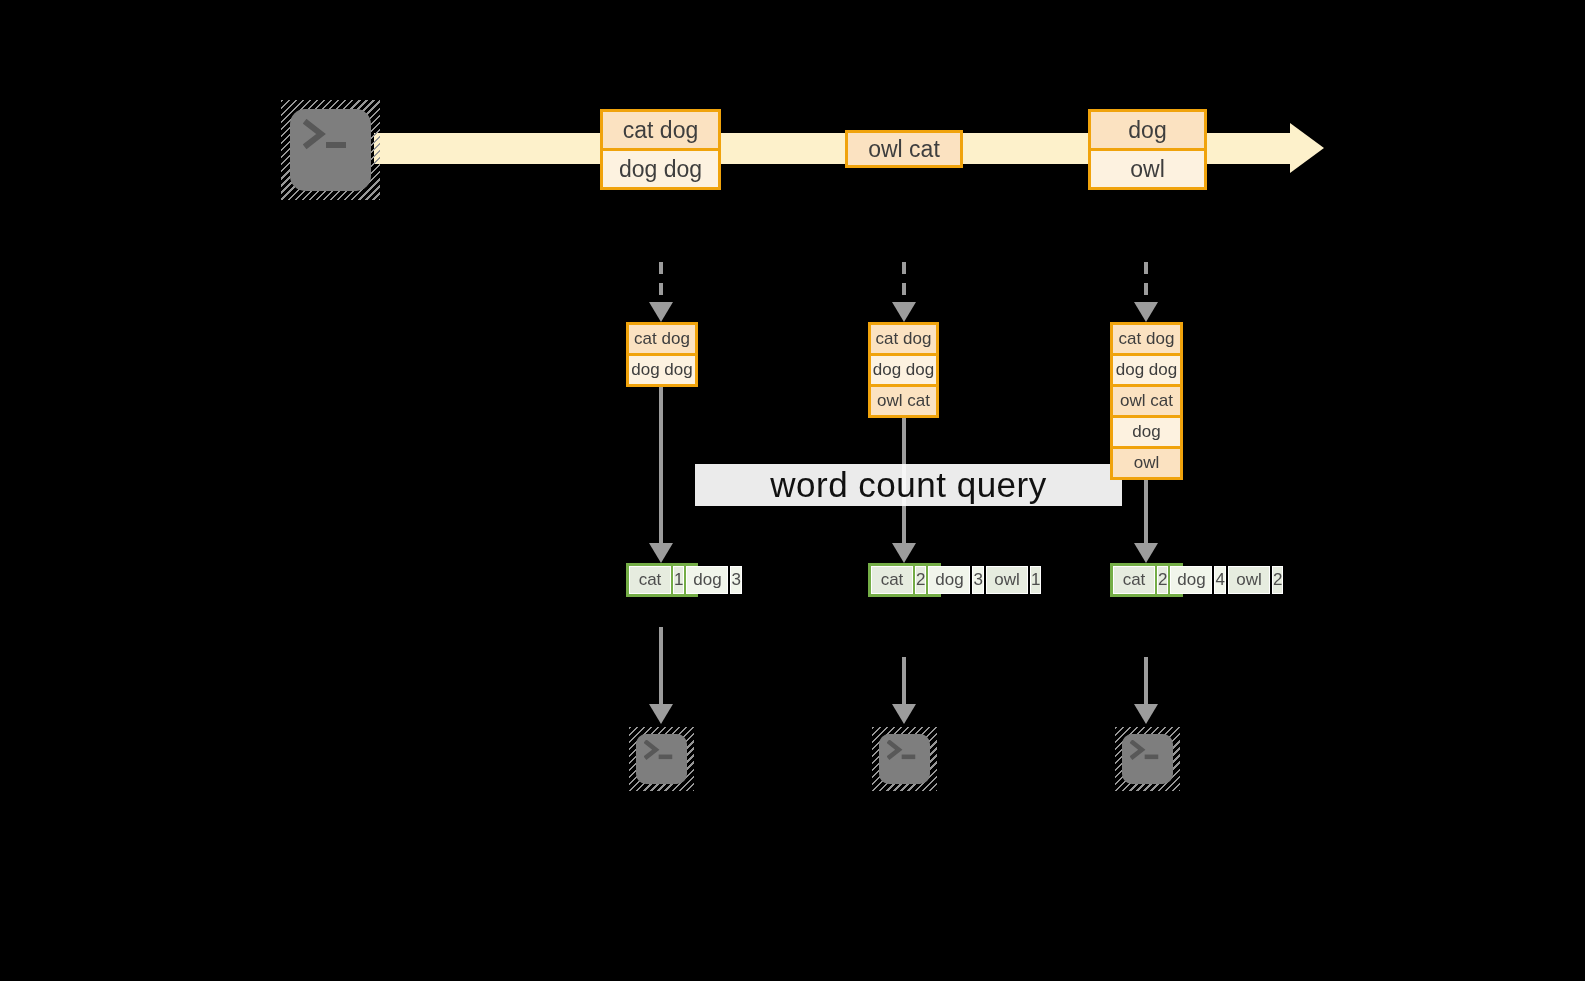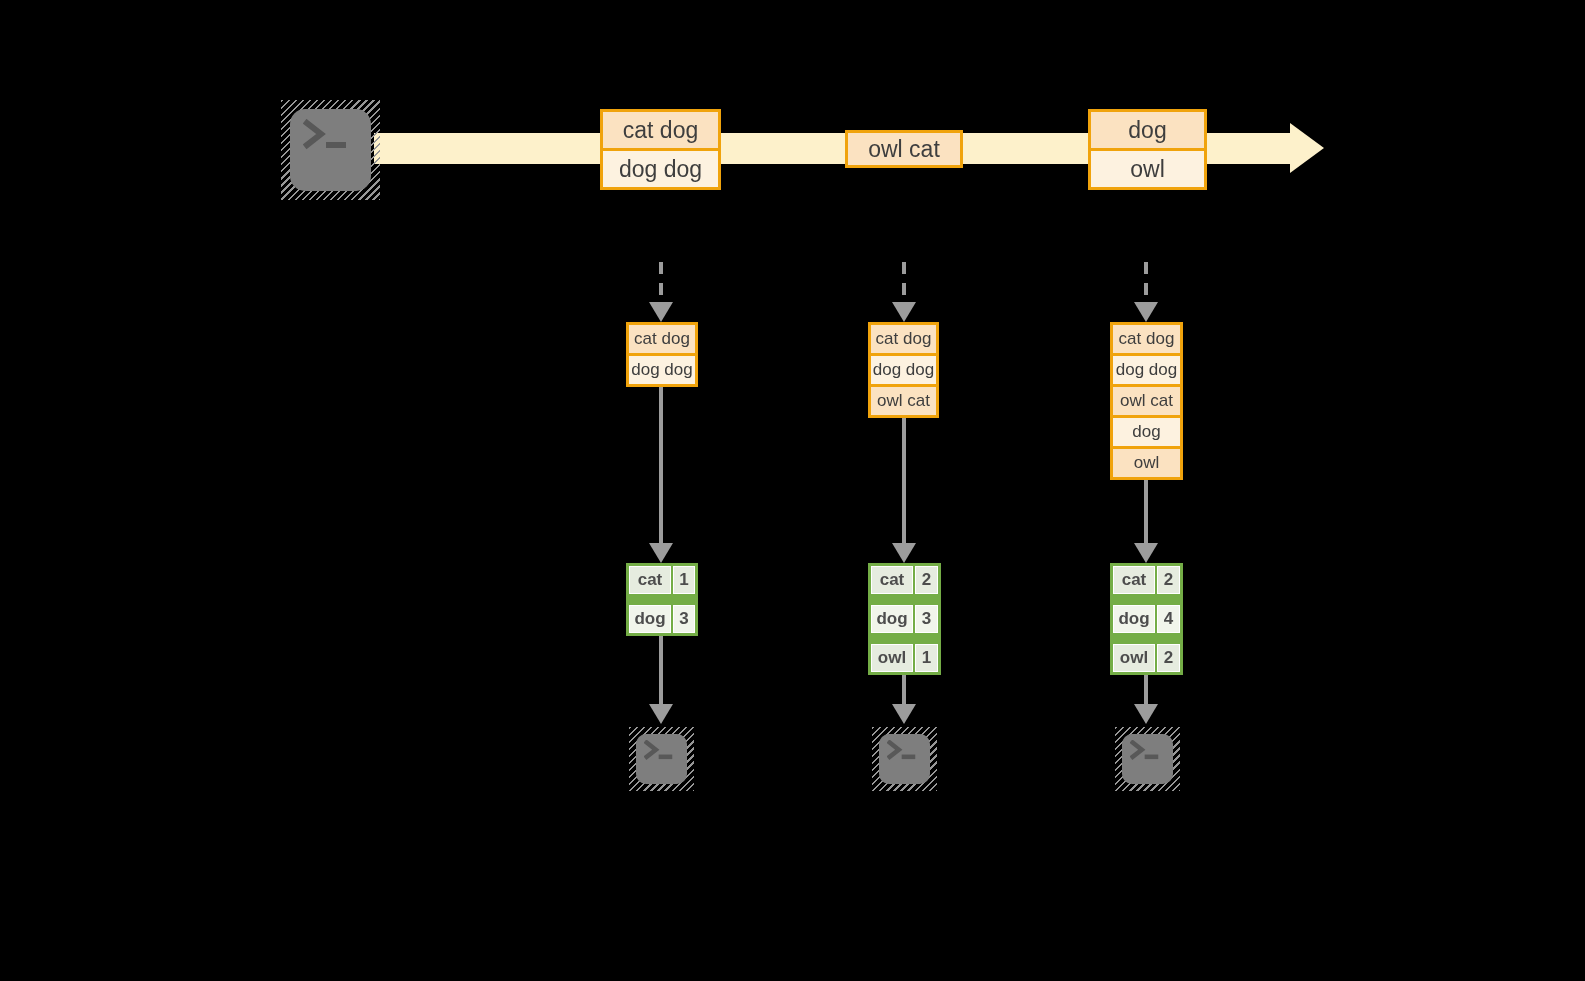--- a/index.html
+++ b/index.html
@@ -48,23 +48,22 @@
   
   .query-band{
     position:absolute;left:695px;top:464px;width:427px;height:42px;z-index:3;
     background:rgba(255,255,255,0.92);
     display:flex;align-items:center;justify-content:center;
     font-size:35px;font-weight:300;color:#111;letter-spacing:0.5px;
   }
 
   
   .gtable{
-    position:absolute;z-index:4;display:flex;flex-direction:column;gap:11px;
+    position:absolute;z-index:4;display:flex;flex-direction:row;gap:2px;
     border:3px solid; 
-    font-weight:bold;
   }
   .grow{display:flex;gap:2px;height:28px;}
   .gcell{
     border:1.5px solid #fff;display:flex;align-items:center;justify-content:center;
     font-size:17px;color:#4d4d4d;
   }
   .gcell.word{width:42px;}
   .gcell.num{flex:1;}
 </style>
 </head>
@@ -120,20 +119,21 @@
     <div class="orow sm" style="background:#fbe2c1">owl</div>
   </div>
 
   <div class="solidline" style="left:659px;top:387px;height:158px;"></div>
   <div class="head-down" style="left:649px;top:543px;"></div>
   <div class="solidline" style="left:902px;top:418px;height:127px;"></div>
   <div class="head-down" style="left:892px;top:543px;"></div>
   <div class="solidline" style="left:1144px;top:480px;height:65px;"></div>
   <div class="head-down" style="left:1134px;top:543px;"></div>
 
+  <div class="query-band">word count query</div>
 
   <div class="gtable" style="left:626px;top:563px;width:72px;border-color:#74ad46;background:#74ad46;">
     <div class="grow">
       <div class="gcell word" style="background:#e6ecdf">cat</div>
       <div class="gcell num" style="background:#e6ecdf">1</div>
     </div>
     <div class="grow">
       <div class="gcell word" style="background:#f1f5eb">dog</div>
       <div class="gcell num" style="background:#f1f5eb">3</div>
     </div>

